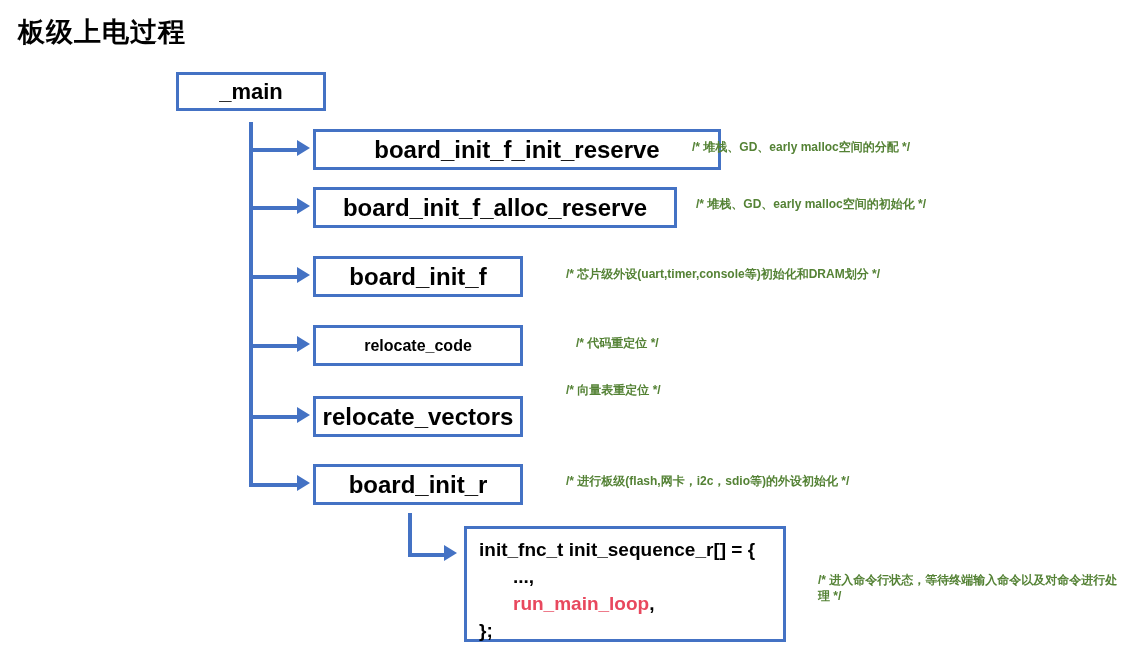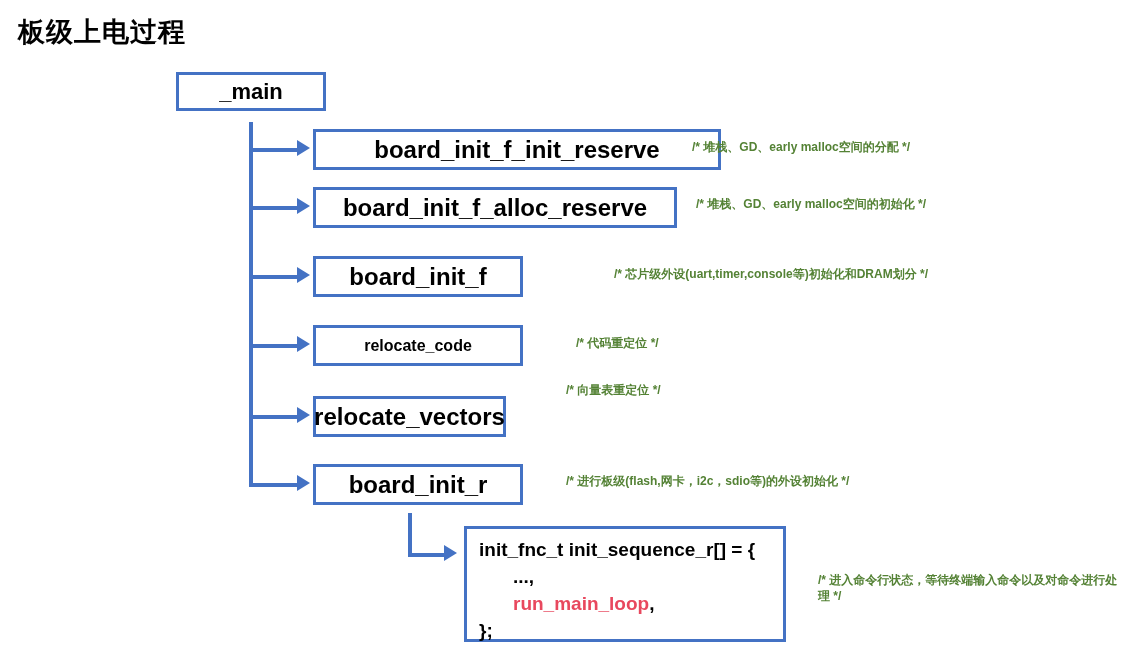--- a/index.html
+++ b/index.html
@@ -46,21 +46,21 @@
   .node-label {
     display: block;
     line-height: 1;
   }
 
   #box-main          { left: 176px; top: 72px;  width: 150px; height: 39px; font-size: 22px; }
   #box-init-reserve  { left: 313px; top: 129px; width: 408px; height: 41px; font-size: 24px; }
   #box-alloc-reserve { left: 313px; top: 187px; width: 364px; height: 41px; font-size: 24px; }
   #box-init-f        { left: 313px; top: 256px; width: 210px; height: 41px; font-size: 24px; }
   #box-relocate-code { left: 313px; top: 325px; width: 210px; height: 41px; font-size: 16px; }
-  #box-relocate-vec  { left: 313px; top: 396px; width: 193px; height: 41px; font-size: 24px; }
+  #box-relocate-vec  { left: 313px; top: 396px; width: 210px; height: 41px; font-size: 24px; }
   #box-init-r        { left: 313px; top: 464px; width: 210px; height: 41px; font-size: 24px; }
 
   
   #box-code {
     position: absolute;
     left: 464px;
     top: 526px;
     width: 322px;
     height: 116px;
     box-sizing: border-box;
@@ -80,21 +80,21 @@
   .comment {
     position: absolute;
     color: #548235;
     font-size: 12px;
     font-weight: bold;
     white-space: nowrap;
     line-height: 1.35;
   }
   #comment-init-reserve  { left: 692px; top: 139px; }
   #comment-alloc-reserve { left: 696px; top: 196px; text-align: center; }
-  #comment-init-f        { left: 566px; top: 266px; margin-left: 48px; }
+  #comment-init-f        { left: 566px; top: 266px; }
   #comment-relocate-code { left: 566px; top: 335px; margin-left: 10px; }
   #comment-relocate-vec  { left: 566px; top: 382px; }
   #comment-init-r        { left: 566px; top: 473px; }
   #comment-code {
     left: 818px; top: 572px;
     white-space: normal;
     width: 300px;
   }
 
   

